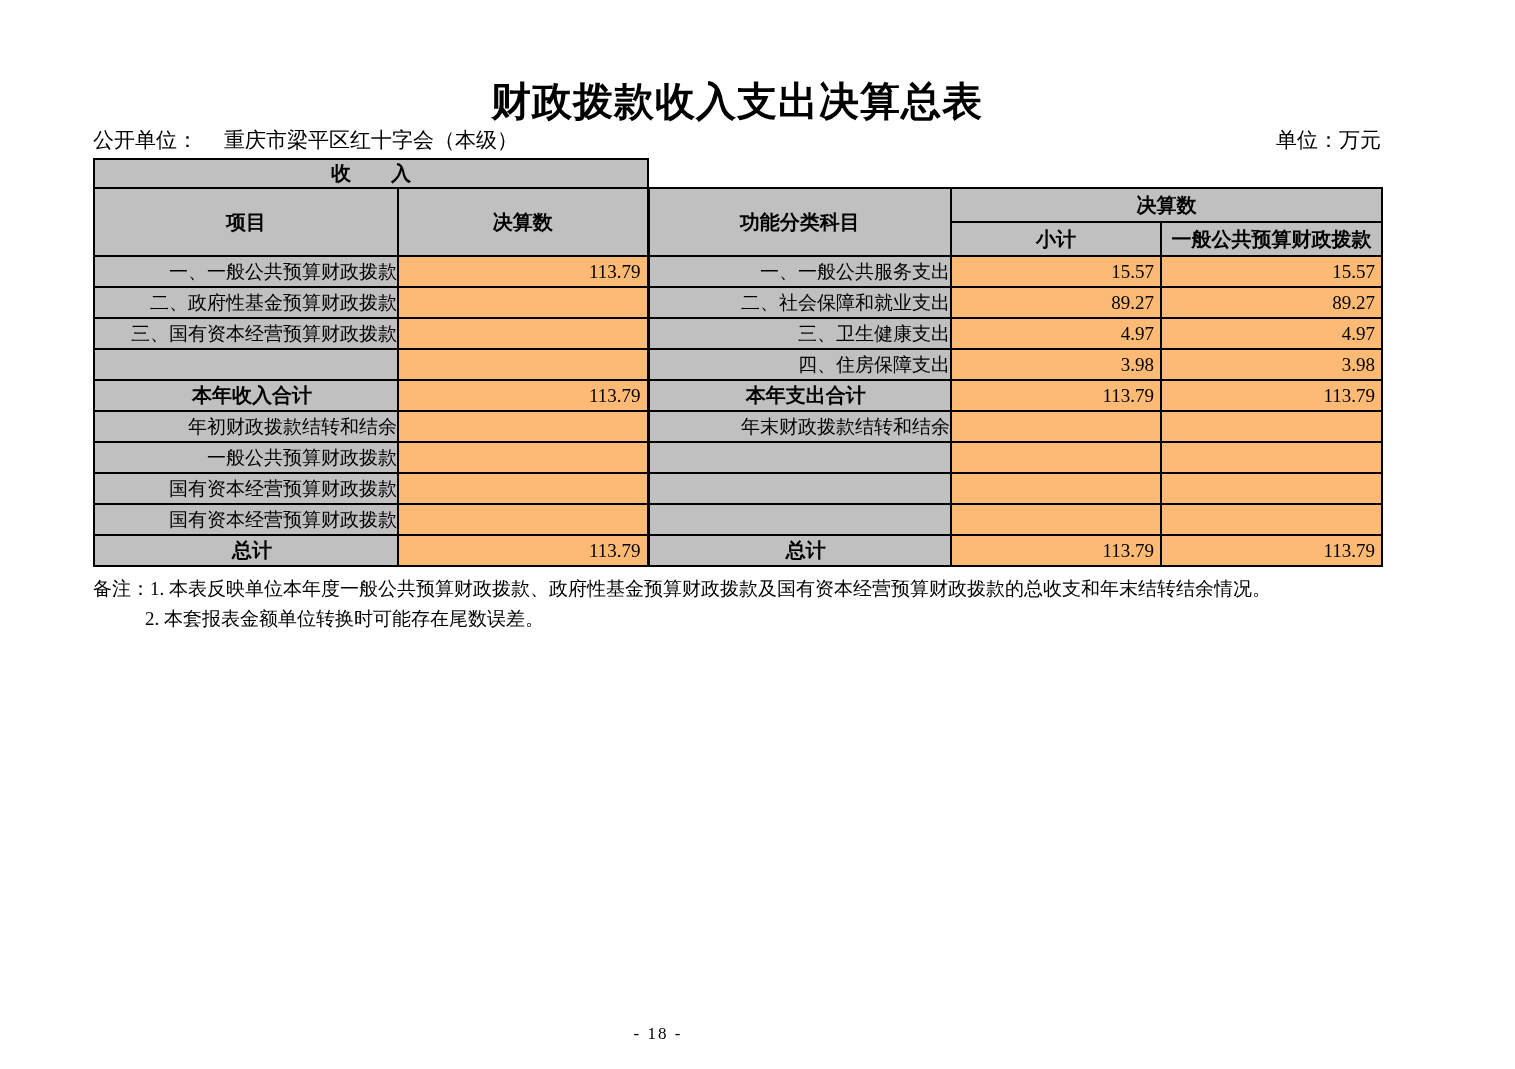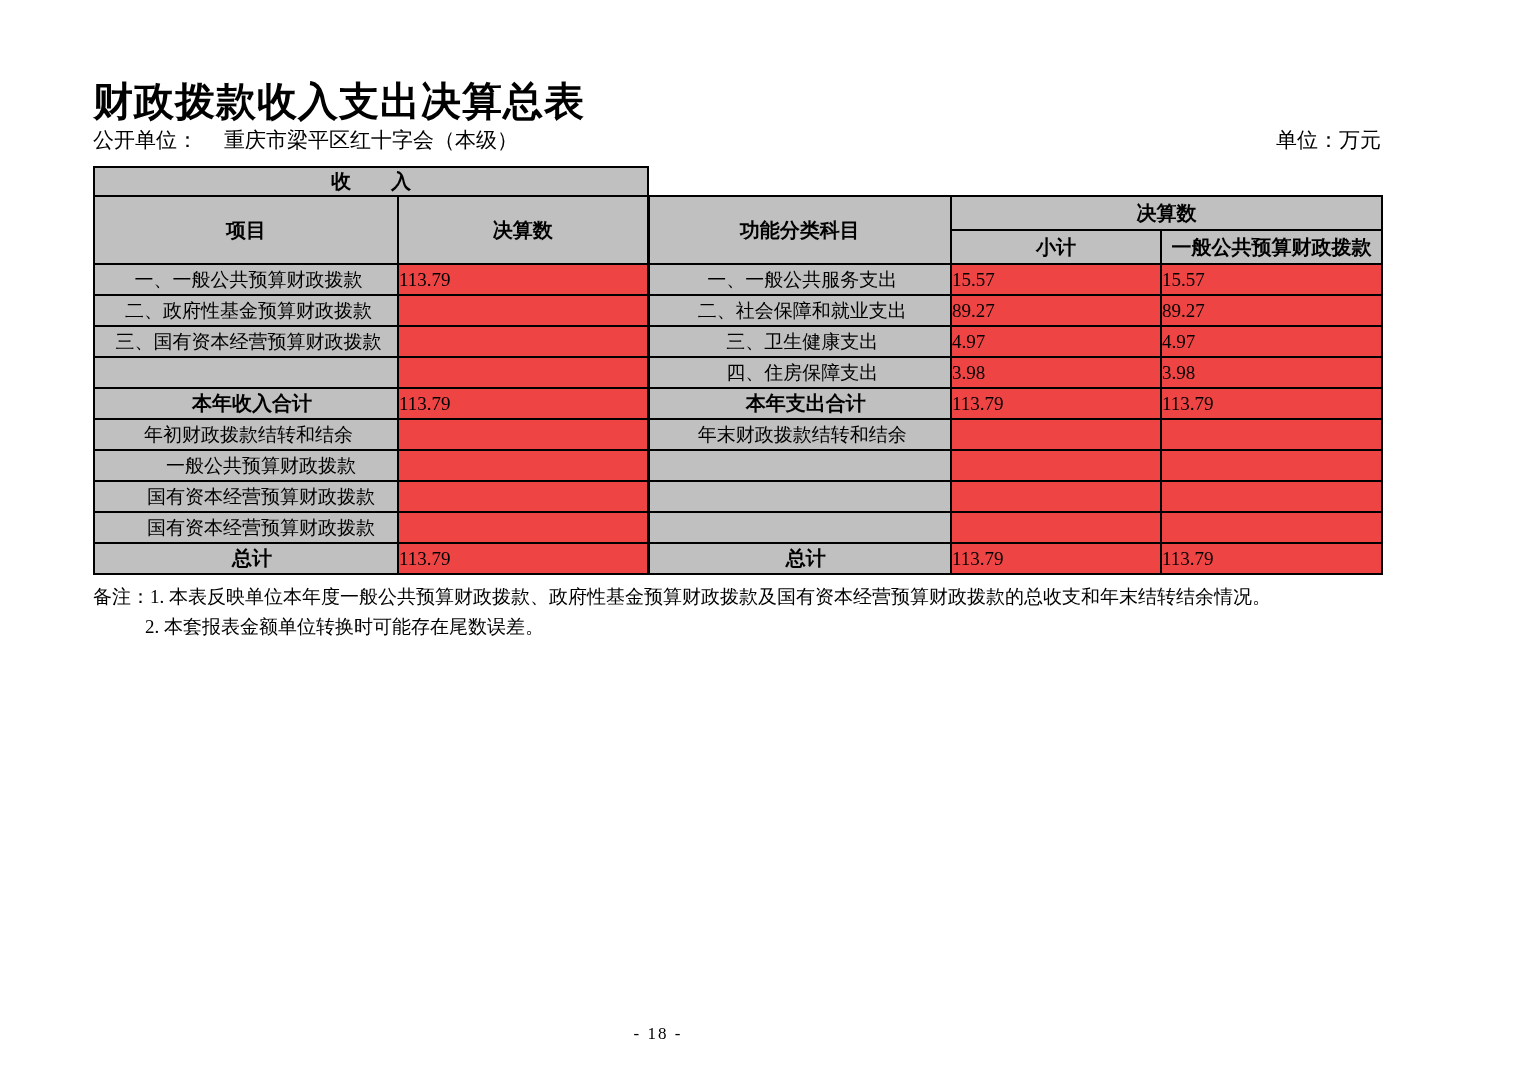--- a/index.html
+++ b/index.html
@@ -1,40 +1,40 @@
 <!DOCTYPE html>
 <html><head>
 <meta charset="utf-8">
 <style>
   * { margin:0; padding:0; box-sizing:border-box; }
   html,body { width:1515px; height:1069px; background:#ffffff; overflow:hidden;
     font-family:"Liberation Serif","DejaVu Serif",serif; color:#000; }
   .page { position:relative; width:1515px; height:1069px; }
   .content { position:absolute; left:93px; top:0; width:1288px; }
 
-  .title { margin-top:80px; text-align:left; font-size:40px; font-weight:bold;
+  .title { margin-top:80px; text-align:center; font-size:40px; font-weight:bold;
     letter-spacing:1px; line-height:44px; }
   .meta-right { margin-top:22px; text-align:right; font-size:21px; line-height:24px; }
   .unit-line { margin-top:4px; display:flex; justify-content:space-between;
     font-size:21px; line-height:24px; }
   .unit-name { margin-left:26px; }
 
-  table { border-collapse:collapse; table-layout:fixed; width:1288px; margin-top:14px; }
+  table { border-collapse:collapse; table-layout:fixed; width:1288px; margin-top:6px; }
   td { border:2px solid #000; font-size:19px; vertical-align:middle;
     overflow:hidden; white-space:nowrap; }
   .gray { background:#c0c0c0; }
   .blank { border:none; background:#ffffff; }
   .center { text-align:center; }
   .bold { font-weight:bold; }
   .hsize { font-size:20px; }
   tr.r-income { height:28px; }
   tr.r-head { height:34px; }
   tr.r-data { height:31px; }
-  td.lbl { text-align:center; padding-left:5px; }
-  td.val { background:#ef4444; text-align:left; padding-right:6px; }
+  td.lbl { text-align:right; padding-left:5px; }
+  td.val { background:#fdba74; text-align:right; padding-right:6px;padding-left:16px; }
   td.sep { border-left-width:3px; }
   td.tot { font-weight:bold; text-align:center; font-size:20px; padding-left:12px; }
   td.ind { padding-left:30px; }
 
   .notes { margin-top:7px; font-size:19px; line-height:30px; }
   .note2 { padding-left:52px; }
 
   .pagenum { position:absolute; left:0; width:1316px; top:1024px;
     text-align:center; font-size:17px; letter-spacing:2px; }
 </style>

